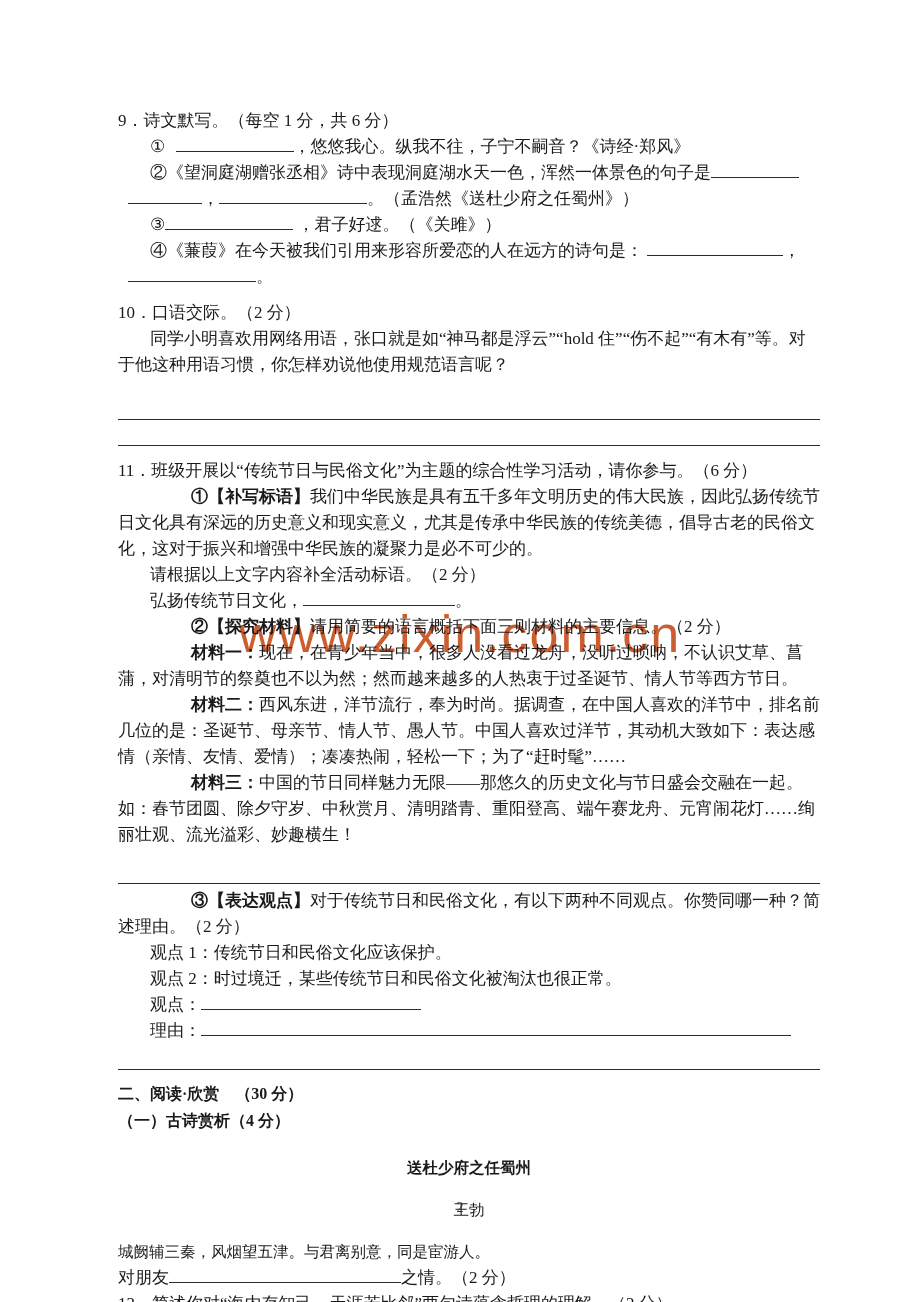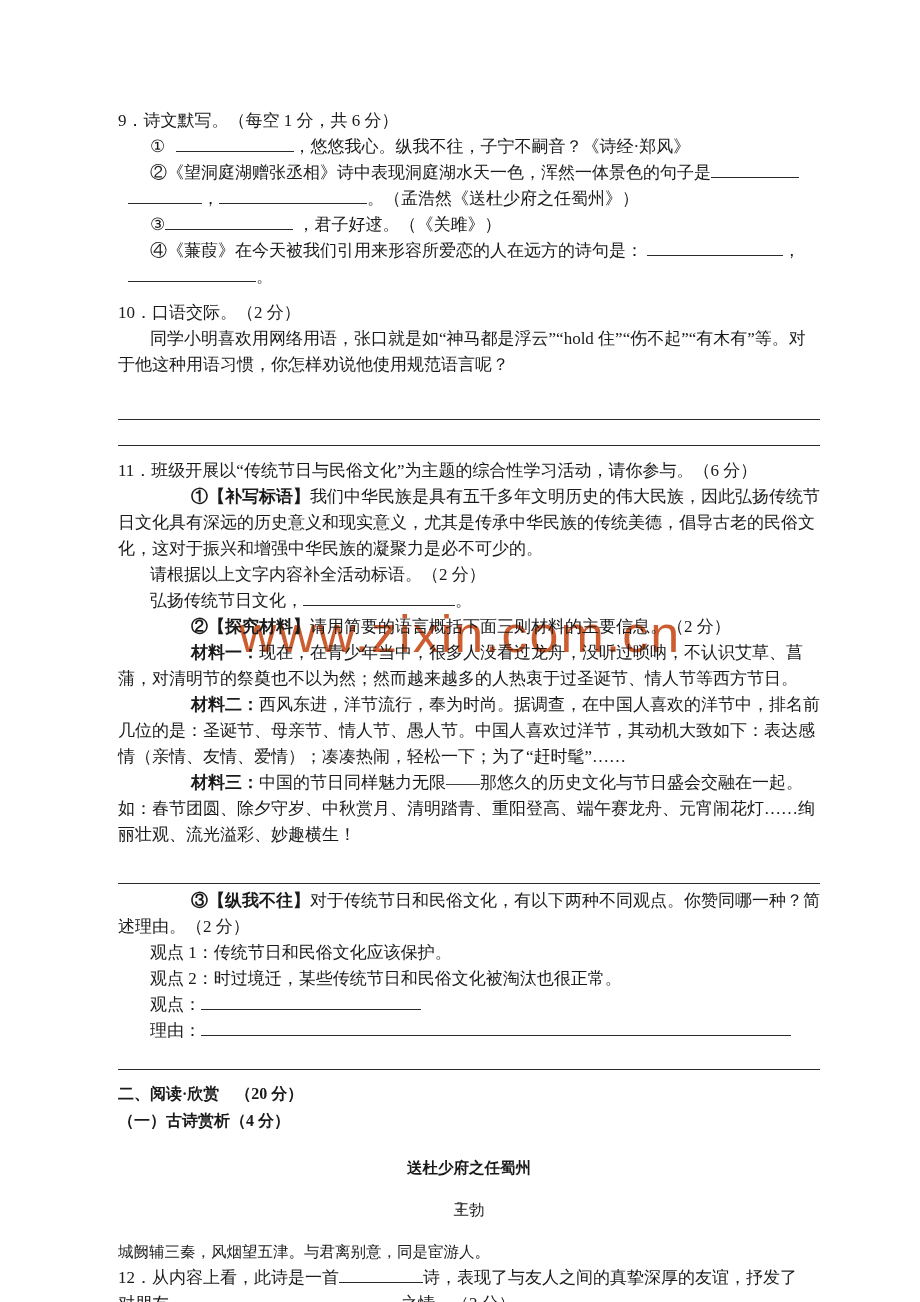--- a/index.html
+++ b/index.html
@@ -180,49 +180,46 @@
     <p class="qline indent-para">
       <span class="b">材料三：</span><span>中国的节日同样魅力无限——那悠久的历史文化与节日盛会交融在一起。如：春节团圆、除夕守岁、中秋赏月、清明踏青、重阳登高、端午赛龙舟、元宵闹花灯……绚丽壮观、流光溢彩、妙趣横生！</span>
     </p>
 
     <div class="spacer-14"></div>
     <div class="ans-row">
         <hr class="hr-answer">
       </div>
 
     <p class="qline indent-para">
-      <span class="b">③【纵我不往】</span><span>对于传统节日和民俗文化，有以下两种不同观点。你赞同哪一种？简述理由。（2 分）</span>
+      <span class="b">③【表达观点】</span><span>对于传统节日和民俗文化，有以下两种不同观点。你赞同哪一种？简述理由。（2 分）</span>
     </p>
     <p class="qline indent-para">观点 1：传统节日和民俗文化应该保护。</p>
     <p class="qline indent-para">观点 2：时过境迁，某些传统节日和民俗文化被淘汰也很正常。</p>
     <p class="qline indent-para">
       <span>观点：</span><span class="blank" style="width:220px;"></span>
     </p>
     <p class="qline indent-para">
       <span>理由：</span><span class="blank" style="width:590px;"></span>
     </p>
 
     <div class="spacer-20"></div>
     <div class="ans-row" style="height:10px;">
         <hr class="hr-answer">
       </div>
     <div class="spacer-6"></div>
 
-    <p class="sec-head">二、阅读·欣赏　（20 分）</p>
+    <p class="sec-head">二、阅读·欣赏　（30 分）</p>
     <p class="sec-head">（一）古诗赏析（4 分）</p>
 
     <div class="spacer-4"></div>
     <p class="poem-title">送杜少府之任蜀州</p>
     <p class="poem-author">王勃</p>
     <p class="poem-line">城阙辅三秦，风烟望五津。与君离别意，同是宦游人。</p>
 
     <p class="qline">
-      <span>12．从内容上看，此诗是一首</span><span class="blank" style="width:84px;"></span><span>诗，表现了与友人之间的真挚深厚的友谊，抒发了</span>
-    </p>
-    <p class="qline">
       <span>对朋友</span><span class="blank" style="width:232px;"></span><span>之情。（2 分）</span>
     </p>
 
     <p class="qline">13．简述你对“海内存知己，天涯若比邻”两句诗蕴含哲理的理解。（2 分）</p>
 
   </div>
 
   <div id="page-number">2</div>
 
 </div>

